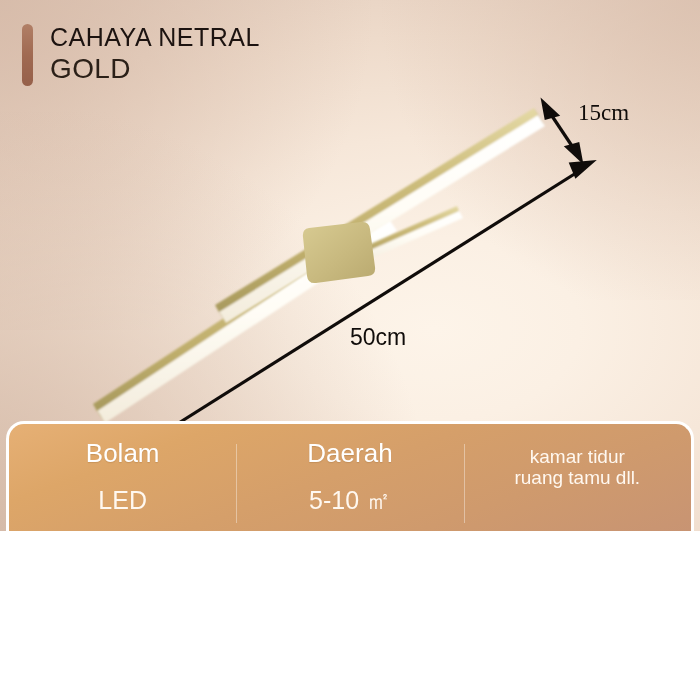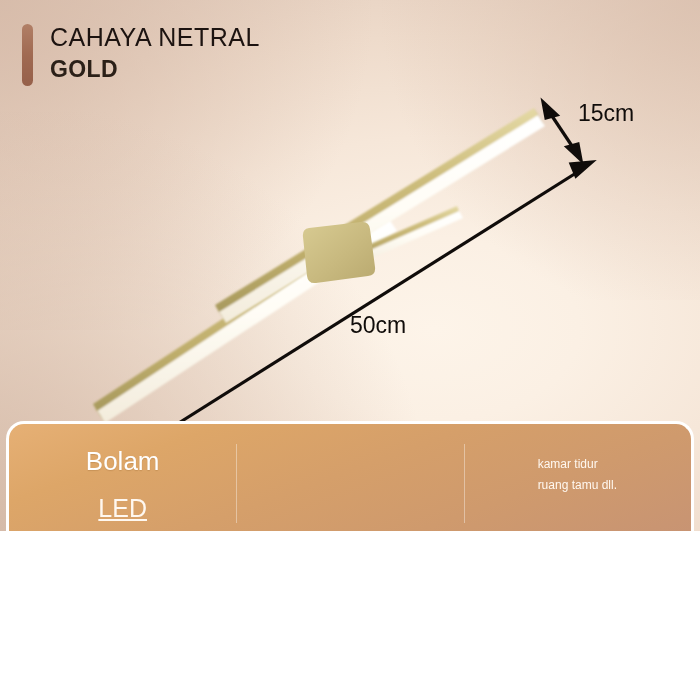--- a/index.html
+++ b/index.html
@@ -69,43 +69,42 @@
     flex-direction: column;
   }
   .title-main {
     font-size: 25px;
     letter-spacing: 0.5px;
     color: #1c1310;
     line-height: 30px;
     white-space: nowrap;
   }
   .title-sub {
-    font-size: 23px;
+    font-size: 28px;
     letter-spacing: 0.4px;
     color: #2b2018;
     line-height: 30px;
     margin-top: 2px;
-    font-weight: bold;
   }
 
   
   .stage {
     position: absolute;
     left: 0; top: 0;
     width: 700px; height: 700px;
   }
 
   .dim-label {
     position: absolute;
     color: #100c0a;
     font-size: 23px;
     white-space: nowrap;
   }
-  .dim-15 { left: 578px; top: 100px; }
-  .dim-50 { left: 350px; top: 312px; }
+  .dim-15 { left: 578px; top: 100px; font-family: Liberation Serif, serif; }
+  .dim-50 { left: 350px; top: 324px; }
 
   
   .specbar-outer {
     position: absolute;
     left: 6px;
     right: 6px;
     bottom: 0;
     height: 110px;
     border: 3px solid #ffffff;
     border-bottom: none;
@@ -120,21 +119,21 @@
     display: flex;
     align-items: stretch;
   }
   .spec-col {
     position: relative;
     flex: 1 1 0;
     display: flex;
     flex-direction: column;
     align-items: center;
     justify-content: flex-start;
-    padding-top: 22px;
+    padding-top: 14px;
     box-sizing: border-box;
   }
   .spec-col + .spec-col::before {
     content: "";
     position: absolute;
     left: 0;
     top: 20px;
     bottom: 8px;
     width: 1px;
     background: rgba(255,255,255,0.38);
@@ -143,28 +142,27 @@
     color: #ffffff;
     font-size: 26px;
     line-height: 30px;
     text-shadow: 0 1px 1px rgba(140,90,40,0.25);
   }
   .spec-val {
     color: #fff8f0;
     font-size: 25px;
     line-height: 30px;
     margin-top: 17px;
-    text-decoration: underline;
   }
   .spec-val-small {
     color: #fff8f0;
-    font-size: 12px;
+    font-size: 19px;
     line-height: 21px;
     margin-top: 8px;
-    text-align: left;
+    text-align: center;
   }
 </style>
 </head>
 <body>
 
 <div id="page">
 
   <div class="bg-base"></div>
   <div class="bg-corner-tl"></div>
   <div class="bg-corner-bl"></div>
@@ -245,20 +243,22 @@
   <div class="specbar-outer">
     <div class="specbar">
 
       <div class="spec-col">
         <div class="spec-head">Bolam</div>
         <div class="spec-val">LED</div>
       </div>
 
 
       <div class="spec-col">
+        <div class="spec-head">Daerah</div>
+        <div class="spec-val">5-10 ㎡</div>
       </div>
 
       <div class="spec-col">
         <div class="spec-val-small">kamar tidur<br>ruang tamu dll.</div>
       </div>
 
     </div>
   </div>
 
 </div>

